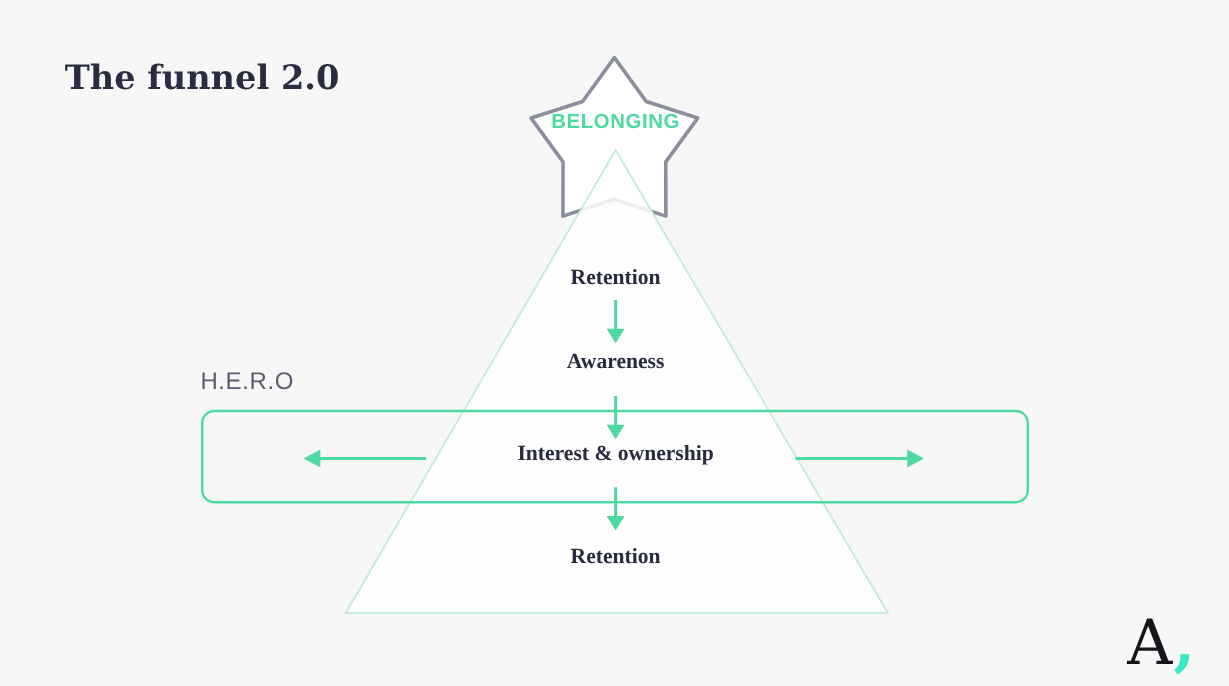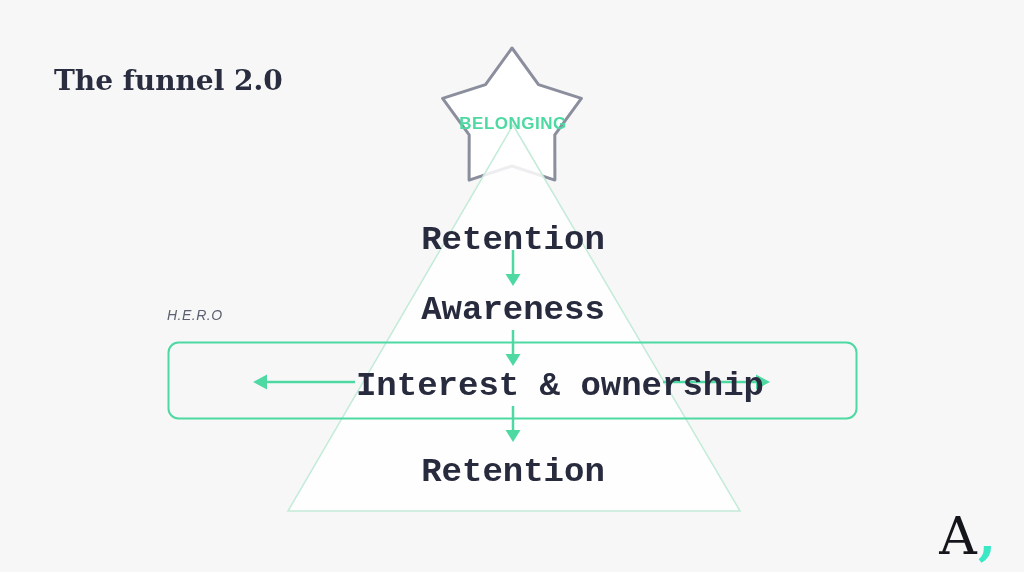--- a/index.html
+++ b/index.html
@@ -7,57 +7,56 @@
     width: 1024px; height: 572px;
     background: #f7f7f7;
     position: relative;
     overflow: hidden;
     font-family: "Liberation Sans", sans-serif;
   }
   .stage-label {
     position: absolute;
     left: 513px;
     transform: translateX(-50%);
-    font-family: Liberation Mono, monospace;
+    font-family: Liberation Serif, serif;
     font-weight: 700;
-    font-size: 34px;
+    font-size: 18px;
     color: #272b3d;
     white-space: nowrap;
     letter-spacing: 0px;
   }
   #slide-title {
     position: absolute;
-    left: 54px; top: 64px;
+    left: 54px; top: 48px;
     font-family: "DejaVu Serif", serif;
     font-weight: 700;
     font-size: 28px;
     color: #2a2d3f;
   }
   #belonging-label {
     position: absolute;
-    left: 513px; top: 114px;
+    left: 513px; top: 92px;
     transform: translateX(-50%);
     font-family: "Liberation Sans", sans-serif;
     font-weight: 700;
     font-size: 17px;
     letter-spacing: 0.5px;
     color: #4fd9a2;
     text-align: right;
   }
   #hero-label {
     position: absolute;
     left: 167px; top: 307px;
-    font-size: 14px;
+    font-size: 20px;
     color: #5b6070;
     letter-spacing: 0.5px;
-    font-style: italic;
   }
   #stage-retention   { top: 221px; }
   #stage-conversion  { top: 291px; }
-  #stage-interest    { top: 367px; margin-left: 47px; }
+  #stage-interest    { top: 367px; }
   #stage-awareness   { top: 453px; }
   #diagram-canvas {
     position: absolute;
     left: 0; top: 0;
   }
   #brand-logo {
     position: absolute;
     right: 28px; bottom: 10px;
     font-family: "DejaVu Serif", serif;
     font-size: 52px;

